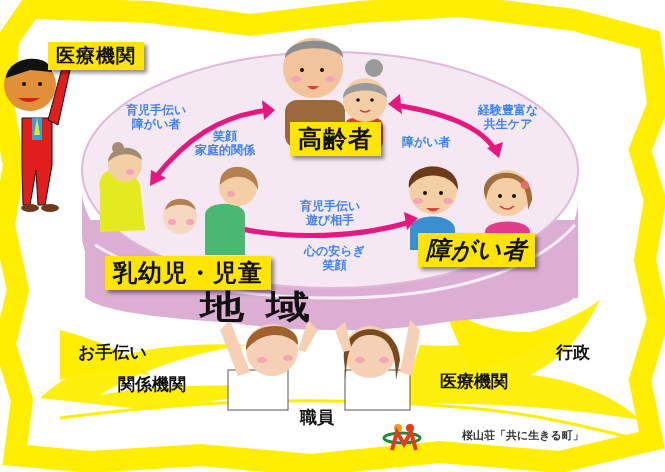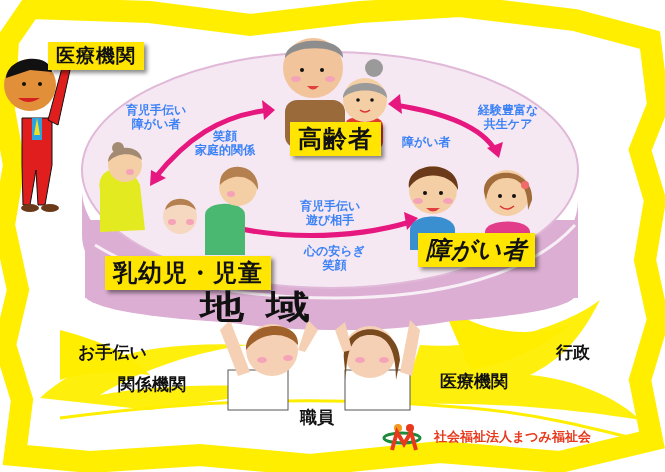--- a/index.html
+++ b/index.html
@@ -192,14 +192,14 @@
   <span>職員</span>
 </div>
 <div class="lbl big" style="left:512px;top:343px;margin-left:44px;">
   <span>行政</span>
 </div>
 <div class="lbl big" style="left:440px;top:372px;text-align:right;">
   <span>医療機関</span>
 </div>
 
 <div class="abs" style="left:434px;top:428px;">
-  <div class="logo-line2">社会福祉法人まつみ福祉会</div>
+  <div class="logo-line1" style="padding-left:28px;">桜山荘「共に生きる町」</div>
 </div>
 
 </body></html>

